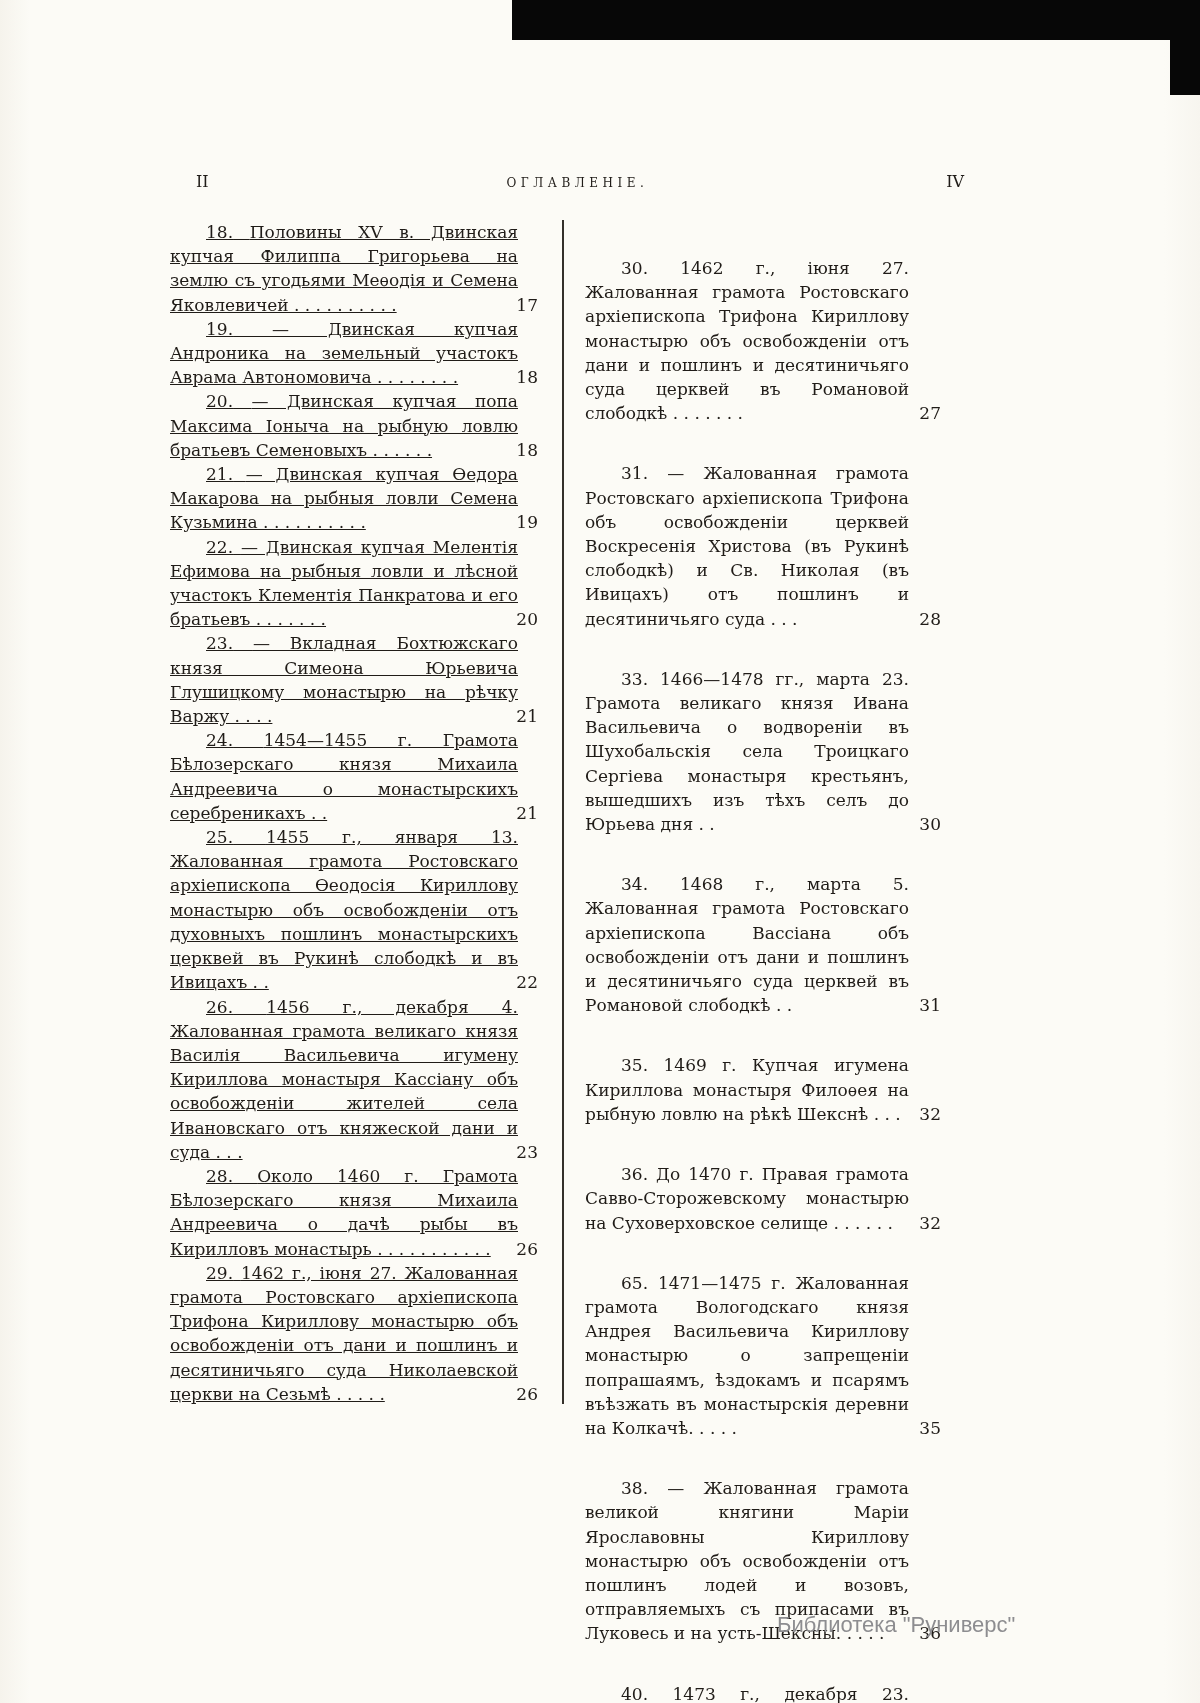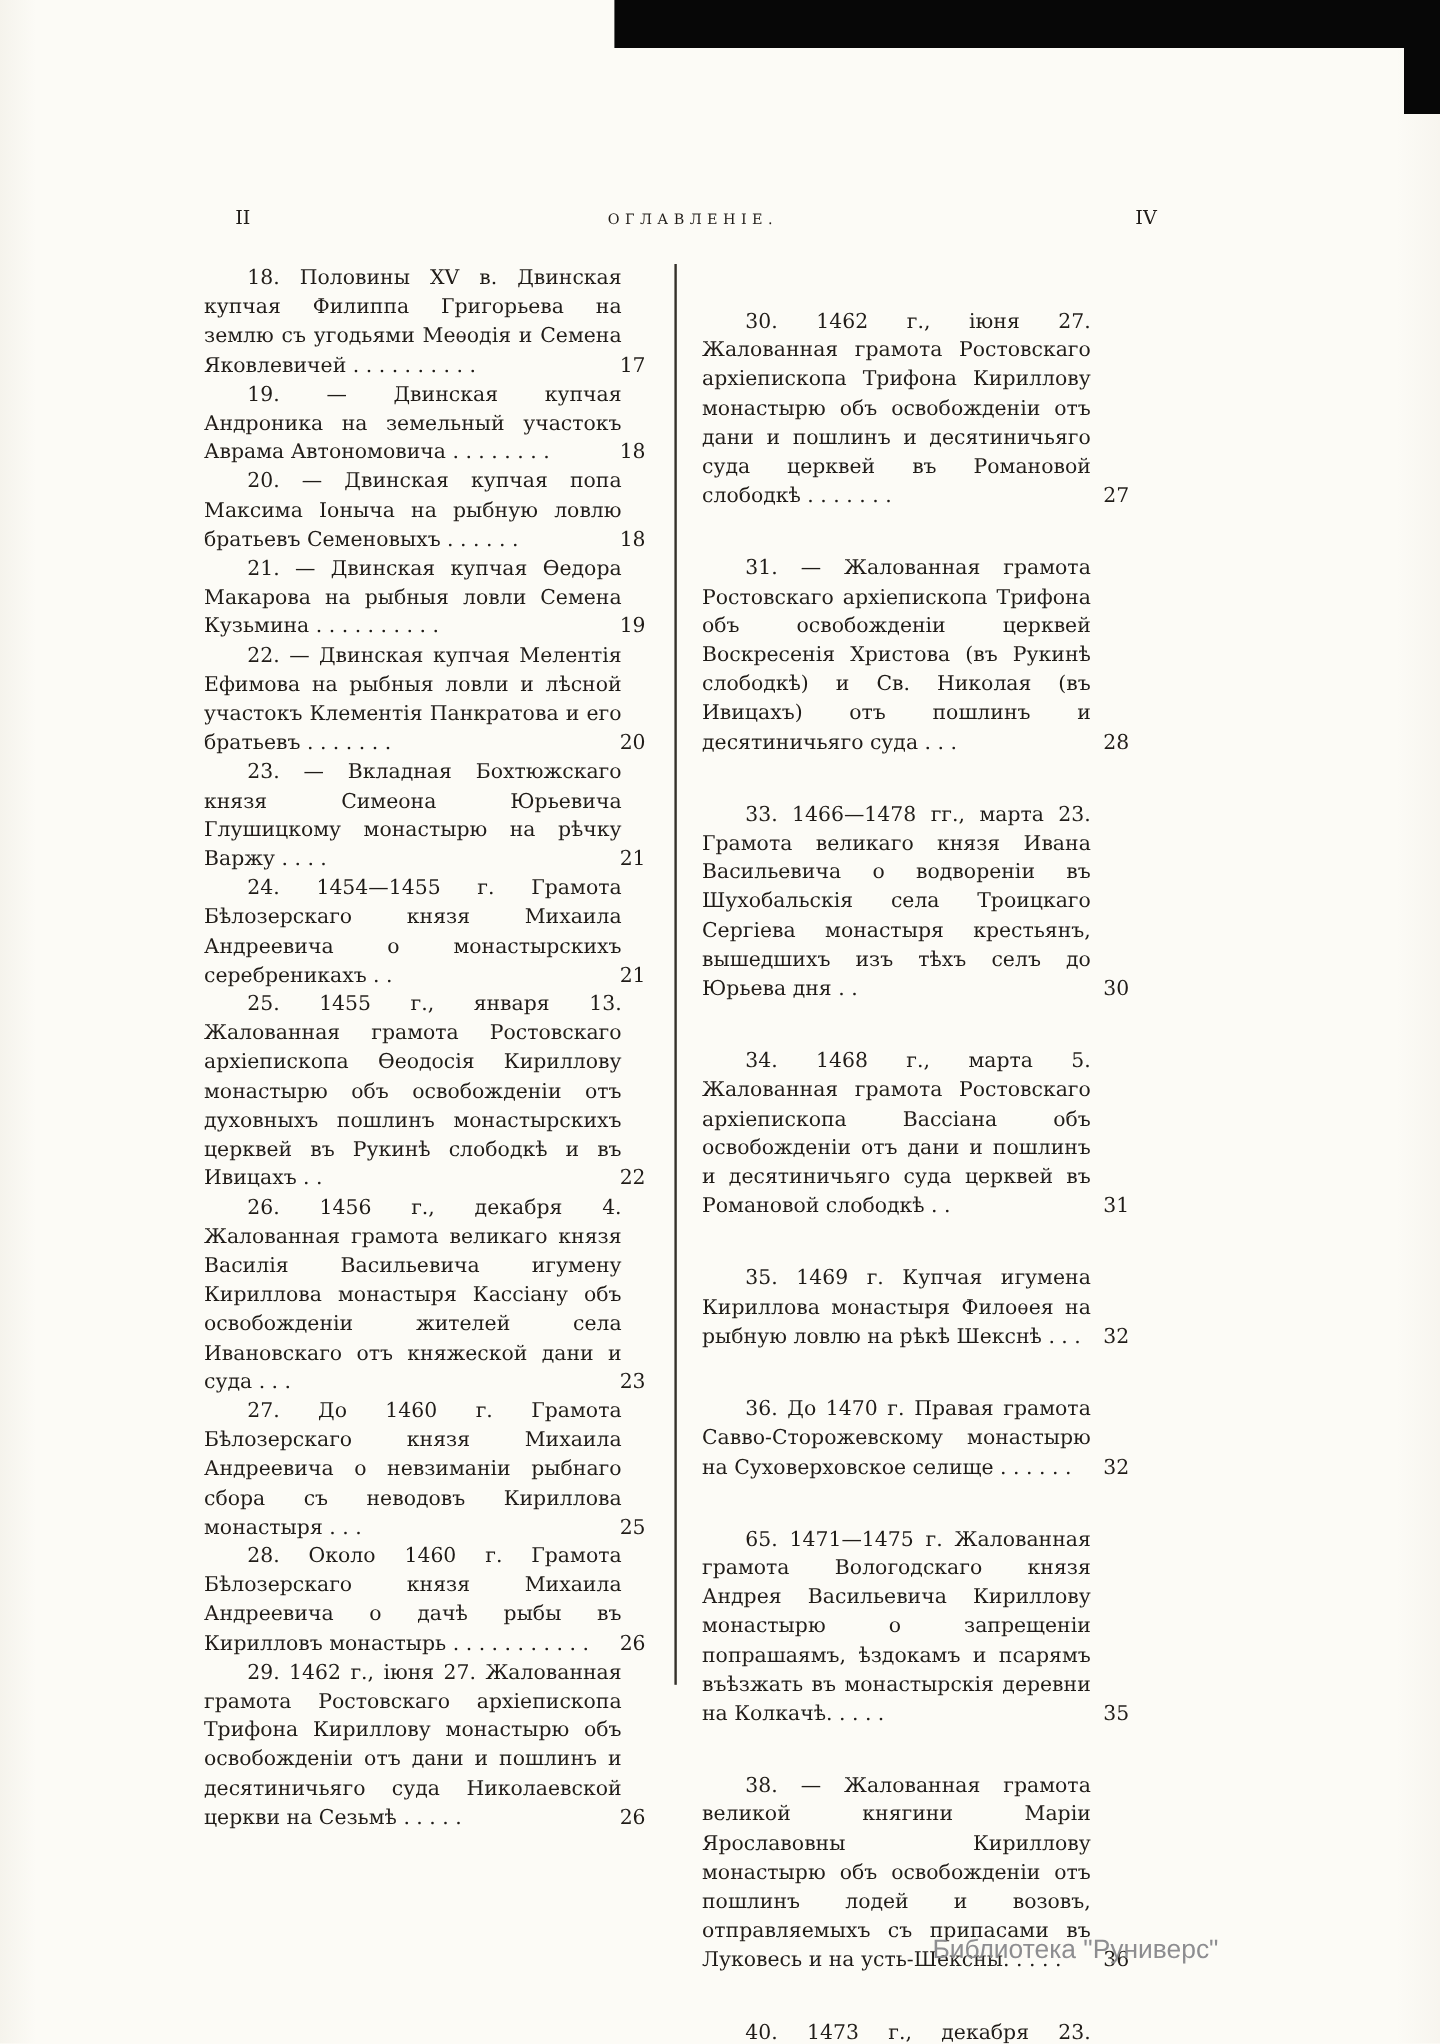--- a/index.html
+++ b/index.html
@@ -40,21 +40,21 @@
     background:#34302a; flex:none;
   }
   .col-right { width:356px; margin-left:21px; }
   .entry {
     position:relative;
     text-align:justify;
     text-indent:36px;
     font-size:17px;
     line-height:24.2px;
   }
-  .col-left  .entry { padding-right:20px; }
+  .col-left  .entry { padding-right:20px;text-decoration:underline; }
   .col-right .entry { padding-right:32px;margin-top:36px; }
   .entry .pg {
     position:absolute; right:0; bottom:0;
     text-indent:0;
   }
   .watermark {
     position:absolute; top:1612px; left:777px;
     font-family:"Liberation Sans", sans-serif;
     font-size:22px; color:#8d8d90; white-space:nowrap;
   }
@@ -76,21 +76,20 @@
   <div class="col-left" id="col-left">
       <div class="entry"><span class="num">18.</span> <span class="txt">Половины XV в. Двинская купчая Филиппа Григорьева на землю съ угодьями Меѳодія и Семена Яковлевичей . . . . . . . . . .</span><span class="pg">17</span></div>
       <div class="entry"><span class="num">19.</span> <span class="txt">— Двинская купчая Андроника на земельный участокъ Аврама Автономовича . . . . . . . .</span><span class="pg">18</span></div>
       <div class="entry"><span class="num">20.</span> <span class="txt">— Двинская купчая попа Максима Іоныча на рыбную ловлю братьевъ Семеновыхъ . . . . . .</span><span class="pg">18</span></div>
       <div class="entry"><span class="num">21.</span> <span class="txt">— Двинская купчая Ѳедора Макарова на рыбныя ловли Семена Кузьмина . . . . . . . . . .</span><span class="pg">19</span></div>
       <div class="entry"><span class="num">22.</span> <span class="txt">— Двинская купчая Мелентія Ефимова на рыбныя ловли и лѣсной участокъ Клементія Панкратова и его братьевъ . . . . . . .</span><span class="pg">20</span></div>
       <div class="entry"><span class="num">23.</span> <span class="txt">— Вкладная Бохтюжскаго князя Симеона Юрьевича Глушицкому монастырю на рѣчку Варжу . . . .</span><span class="pg">21</span></div>
       <div class="entry"><span class="num">24.</span> <span class="txt">1454—1455 г. Грамота Бѣлозерскаго князя Михаила Андреевича о монастырскихъ серебреникахъ . .</span><span class="pg">21</span></div>
       <div class="entry"><span class="num">25.</span> <span class="txt">1455 г., января 13. Жалованная грамота Ростовскаго архіепископа Ѳеодосія Кириллову монастырю объ освобожденіи отъ духовныхъ пошлинъ монастырскихъ церквей въ Рукинѣ слободкѣ и въ Ивицахъ . .</span><span class="pg">22</span></div>
       <div class="entry"><span class="num">26.</span> <span class="txt">1456 г., декабря 4. Жалованная грамота великаго князя Василія Васильевича игумену Кириллова монастыря Кассіану объ освобожденіи жителей села Ивановскаго отъ княжеской дани и суда . . .</span><span class="pg">23</span></div>
-      <div class="entry"><span class="num">27.</span> <span class="txt">До 1460 г. Грамота Бѣлозерскаго князя Михаила Андреевича о невзиманіи рыбнаго сбора съ неводовъ Кириллова монастыря . . .</span><span class="pg">25</span></div>
       <div class="entry"><span class="num">28.</span> <span class="txt">Около 1460 г. Грамота Бѣлозерскаго князя Михаила Андреевича о дачѣ рыбы въ Кирилловъ монастырь . . . . . . . . . . .</span><span class="pg">26</span></div>
       <div class="entry"><span class="num">29.</span> <span class="txt">1462 г., іюня 27. Жалованная грамота Ростовскаго архіепископа Трифона Кириллову монастырю объ освобожденіи отъ дани и пошлинъ и десятиничьяго суда Николаевской церкви на Сезьмѣ . . . . .</span><span class="pg">26</span></div>
     </div>
   <div class="col-divider"></div>
   <div class="col-right" id="col-right">
       <div class="entry"><span class="num">30.</span> <span class="txt">1462 г., іюня 27. Жалованная грамота Ростовскаго архіепископа Трифона Кириллову монастырю объ освобожденіи отъ дани и пошлинъ и десятиничьяго суда церквей въ Романовой слободкѣ . . . . . . .</span><span class="pg">27</span></div>
       <div class="entry"><span class="num">31.</span> <span class="txt">— Жалованная грамота Ростовскаго архіепископа Трифона объ освобожденіи церквей Воскресенія Христова (въ Рукинѣ слободкѣ) и Св. Николая (въ Ивицахъ) отъ пошлинъ и десятиничьяго суда . . .</span><span class="pg">28</span></div>
       <div class="entry"><span class="num">33.</span> <span class="txt">1466—1478 гг., марта 23. Грамота великаго князя Ивана Васильевича о водвореніи въ Шухобальскія села Троицкаго Сергіева монастыря крестьянъ, вышедшихъ изъ тѣхъ селъ до Юрьева дня . .</span><span class="pg">30</span></div>
       <div class="entry"><span class="num">34.</span> <span class="txt">1468 г., марта 5. Жалованная грамота Ростовскаго архіепископа Вассіана объ освобожденіи отъ дани и пошлинъ и десятиничьяго суда церквей въ Романовой слободкѣ . .</span><span class="pg">31</span></div>
       <div class="entry"><span class="num">35.</span> <span class="txt">1469 г. Купчая игумена Кириллова монастыря Филоѳея на рыбную ловлю на рѣкѣ Шекснѣ . . .</span><span class="pg">32</span></div>

